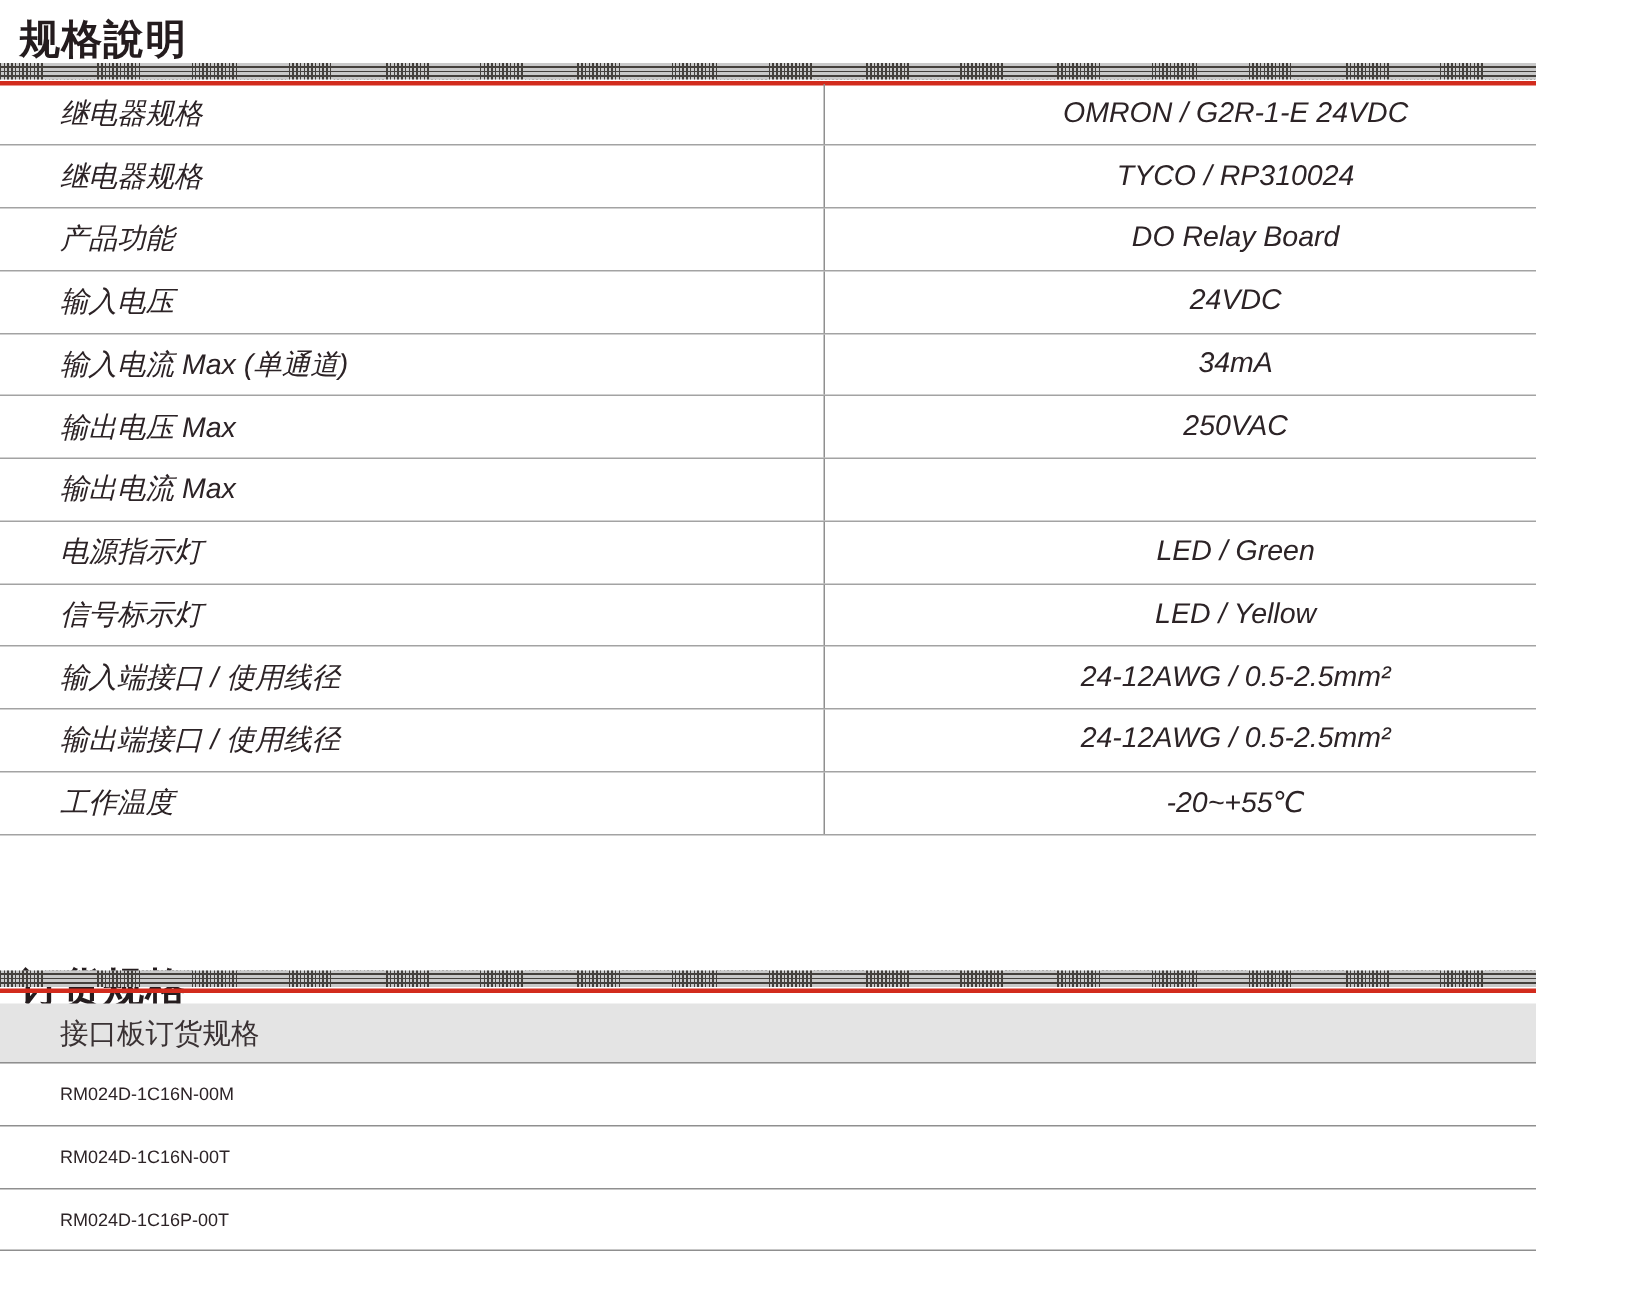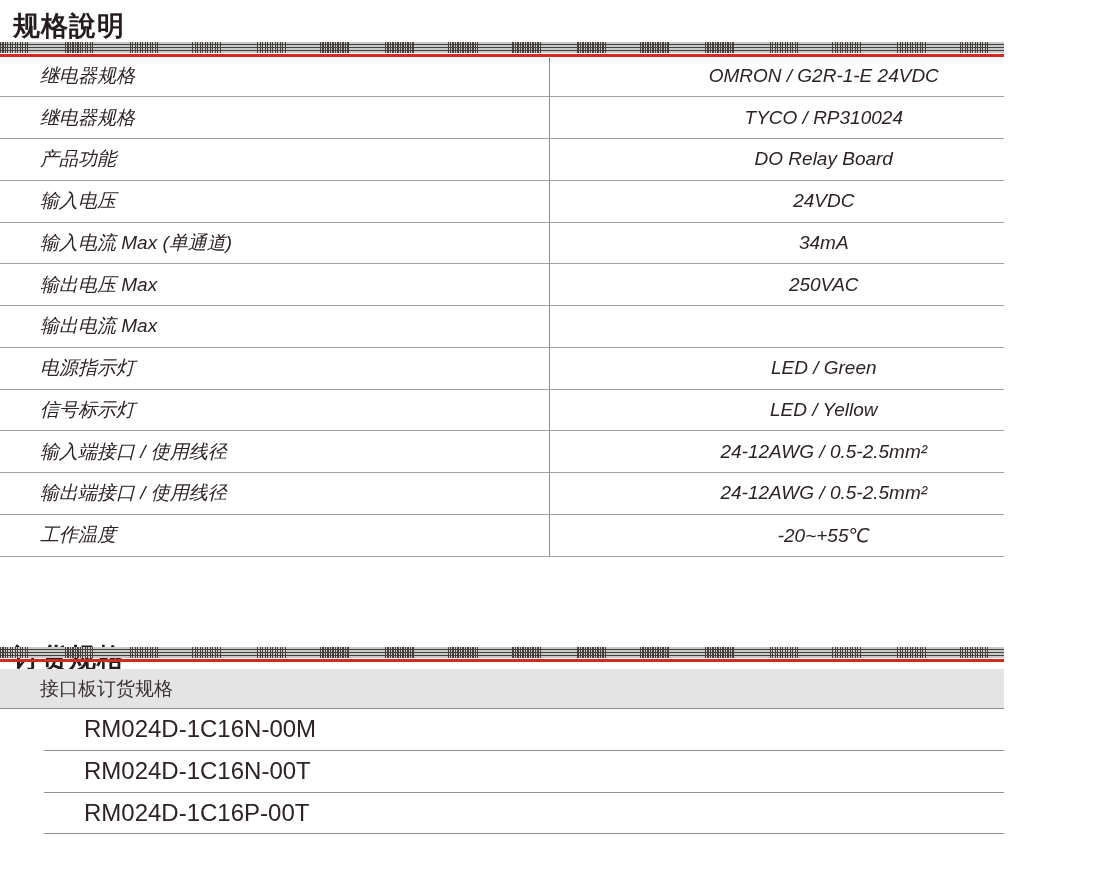--- a/index.html
+++ b/index.html
@@ -3,20 +3,21 @@
 <meta charset="utf-8">
 <style>
   html,body{margin:0;padding:0;background:#ffffff;}
   .canvas{
     position:relative;
     width:1004px;height:877px;
     background:#ffffff;
     font-family:"Liberation Sans","DejaVu Sans",sans-serif;
     color:#2c2326;
     overflow:hidden;
+    padding-left:20px;
   }
   .section-title{
     position:absolute;left:13px;
     font-size:27px;font-weight:600;color:#241c1e;
     letter-spacing:1px;white-space:nowrap;
   }
   .title-spec{top:8px;}
   .title-order{top:640px;}
   
   .rule-bar{
@@ -70,23 +71,22 @@
     display:flex;align-items:center;
     padding-left:40px;
     font-size:19px;color:#3a3234;
     white-space:nowrap;
   }
   .order-row{
     height:41.8px;box-sizing:border-box;
     border-bottom:1px solid #8f8f8f;
     display:flex;align-items:center;
     padding-left:40px;
-    font-size:24px;
+    font-size:12px;
     white-space:nowrap;
-    margin-left:44px;
   }
 </style>
 </head>
 <body>
 
 <div class="canvas">
 
   <div class="section-title title-spec">规格說明</div>
   <div class="rule-bar bar-spec"></div>
   <div class="red-line red-spec"></div>

